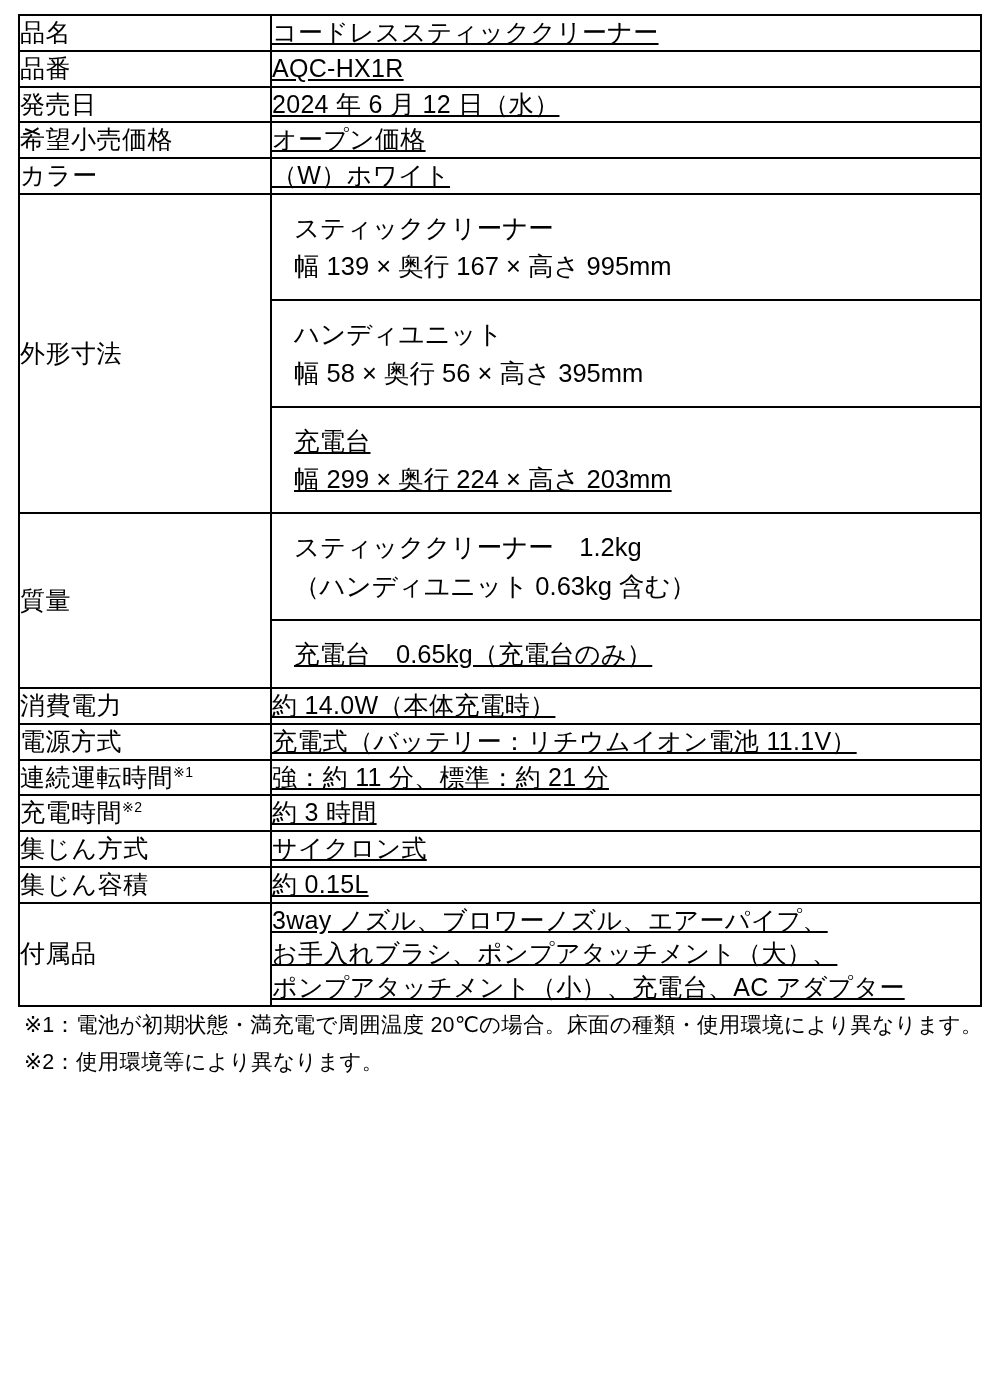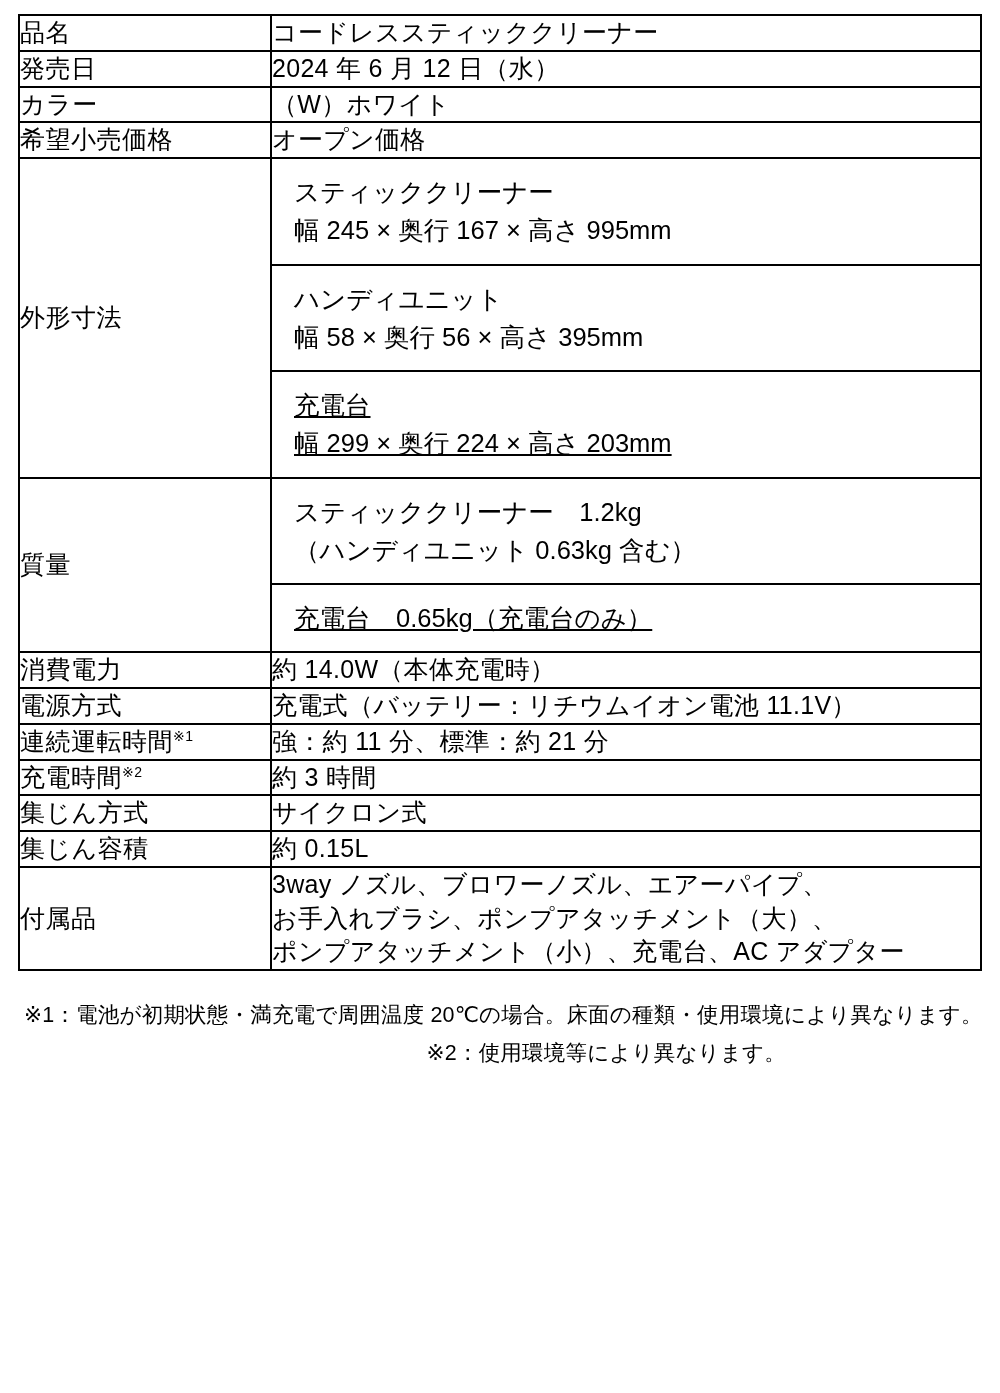--- a/index.html
+++ b/index.html
@@ -37,20 +37,21 @@
   td.label {
     width: 250px;
     padding: 12px 0 12px 22px;
     font-size: 25.5px;
     letter-spacing: 0.5px;
   }
   td.value {
     padding: 12px 10px 12px 22px;
     font-size: 25.5px;
     letter-spacing: 0.3px;
+    text-decoration: underline;
   }
   
   table.sub {
     width: 100%;
     border-collapse: collapse;
     table-layout: fixed;
   }
   table.sub td {
     border: 0;
     border-bottom: 2px solid #000;
@@ -66,23 +67,21 @@
   .line {
     display: block;
     white-space: nowrap;
   }
   .sup {
     font-size: 14px;
     vertical-align: super;
     line-height: 0;
   }
   .notes {
-    margin-top: 26px;
     padding-left: 6px;
-    text-align: right;
   }
   .note {
     font-size: 21.5px;
     line-height: 1.75;
     letter-spacing: 0.2px;
     white-space: nowrap;
   }
 </style>
 </head>
 <body>
@@ -90,45 +89,49 @@
 <div class="page">
 
   <table class="spec">
     <tbody>
 
       <tr>
         <td class="label">品名</td>
         <td class="value">コードレススティッククリーナー</td>
       </tr>
 
+      <tr>
+        <td class="label">品番</td>
+        <td class="value">AQC-HX1R</td>
+      </tr>
 
       <tr>
         <td class="label">発売日</td>
         <td class="value">2024 年 6 月 12 日（水）</td>
       </tr>
 
       <tr>
+        <td class="label">希望小売価格</td>
+        <td class="value">オープン価格</td>
+      </tr>
+
+      <tr>
         <td class="label">カラー</td>
         <td class="value">（W）ホワイト</td>
-      </tr>
-
-      <tr>
-        <td class="label">希望小売価格</td>
-        <td class="value">オープン価格</td>
       </tr>
 
       <tr>
         <td class="label">外形寸法</td>
         <td>
           <table class="sub">
             <tbody>
               <tr>
                 <td>
                   <span class="line">スティッククリーナー</span>
-                  <span class="line">幅 245 × 奥行 167 × 高さ 995mm</span>
+                  <span class="line">幅 139 × 奥行 167 × 高さ 995mm</span>
                 </td>
               </tr>
               <tr>
                 <td>
                   <span class="line">ハンディユニット</span>
                   <span class="line">幅 58 × 奥行 56 × 高さ 395mm</span>
                 </td>
               </tr>
               <tr>
                 <td>

